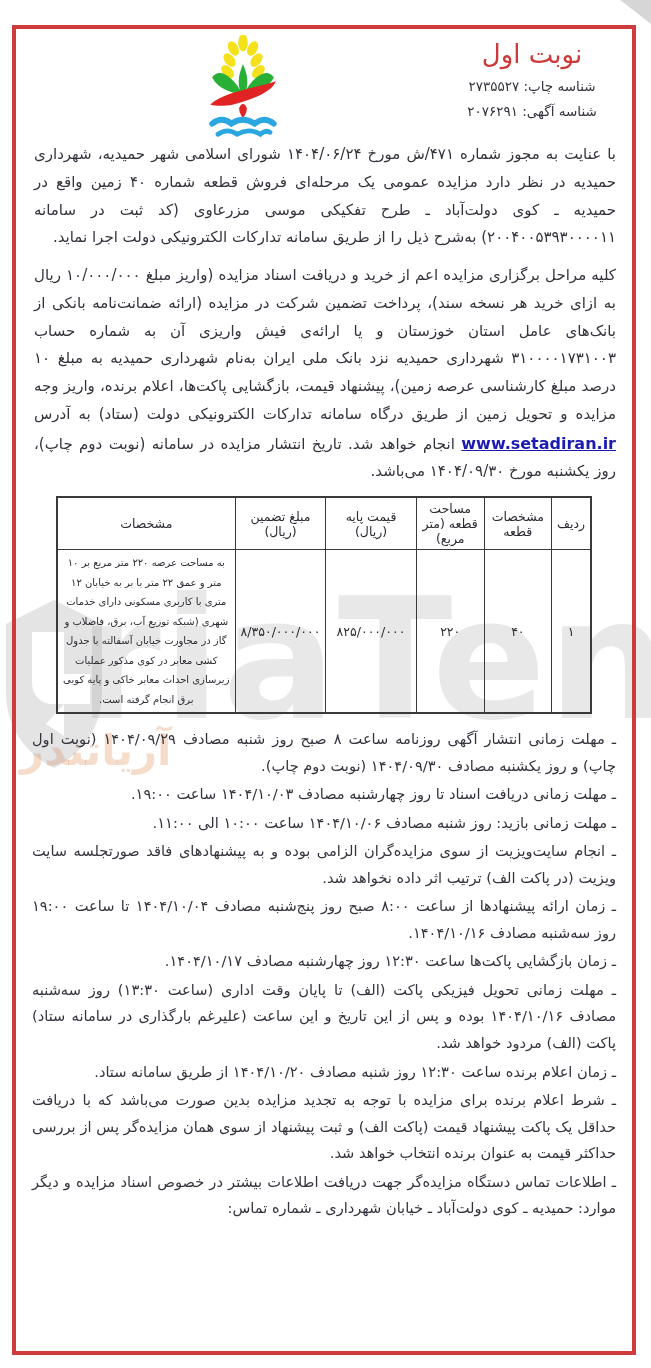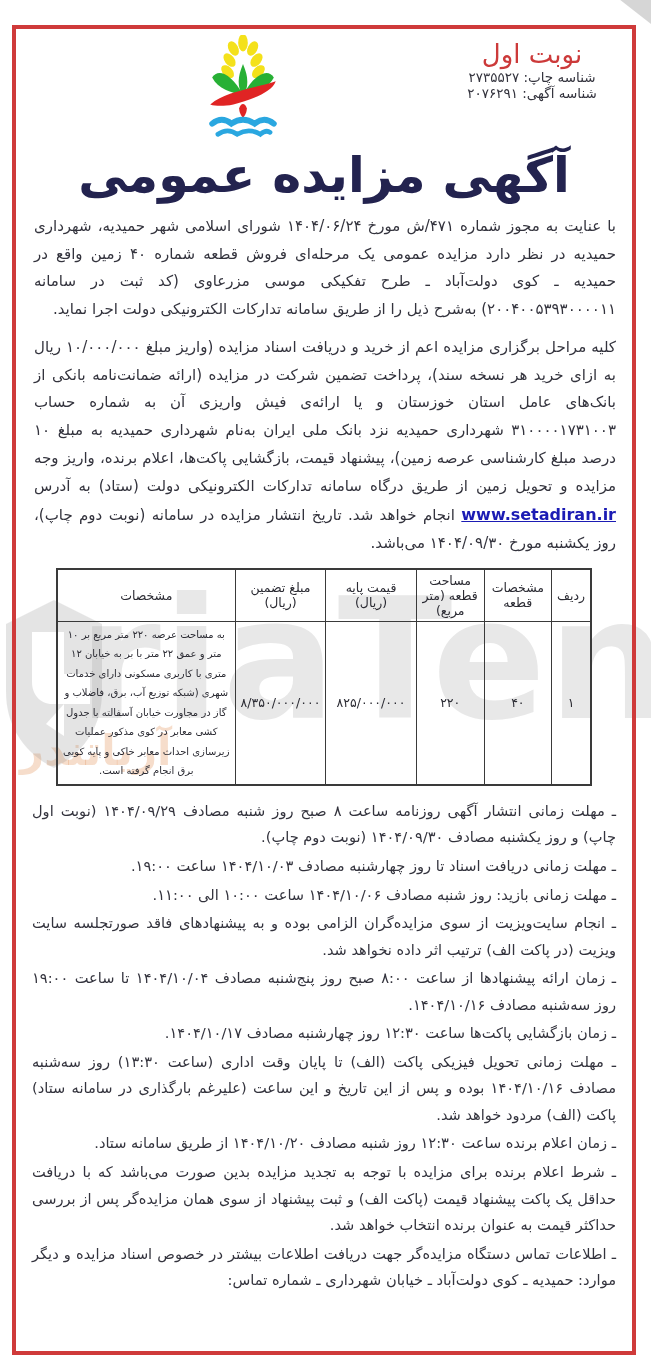--- a/index.html
+++ b/index.html
@@ -9,21 +9,21 @@
   }
   .frame{
     position:absolute;left:12px;top:25px;width:624px;height:1330px;
     border:4px solid #cf3a3a;box-sizing:border-box;padding:4px 16px 0 16px;
     background:transparent;z-index:2;
   }
   
   .header{position:relative;height:108px;}
   .issue-block{position:absolute;right:auto;left:410px;top:6px;width:180px;text-align:center;}
   .issue-label{font-size:26px;font-weight:normal;color:#cc3a3a;letter-spacing:0;}
-  .id-line{font-size:13.5px;color:#33333d;margin-top:0;text-align:center;}
+  .id-line{font-size:13.5px;color:#33333d;margin-top:9px;text-align:center;}
   .logo{position:absolute;left:172px;top:2px;width:78px;height:106px;}
   
   .main-title{
     text-align:center;font-size:49px;font-weight:bold;color:#23234f;
     margin:8px 0 10px 0;letter-spacing:-1px;line-height:1.1;
   }
   
   .para{
     font-size:15px;color:#33333d;line-height:1.85;text-align:justify;
     margin:0 0 10px 2px;
@@ -122,21 +122,20 @@
           <path d="M6 72 C22 58 50 56 74 48 C70 60 46 68 30 72 C20 74 12 74 6 72 Z" fill="#e02424"></path>
           <path d="M36 76 C38 70 42 70 44 76 C44 82 40 86 40 86 C40 86 36 82 36 76 Z" fill="#e02424"></path>
         </g>
         <g>
           <path d="M8 92 Q18 84 28 92 Q40 84 52 92 Q62 84 72 92" fill="none" stroke="#2aa7e0" stroke-width="6" stroke-linecap="round"></path>
           <path d="M14 103 Q24 96 34 103 Q46 96 58 103 Q64 98 68 101" fill="none" stroke="#2aa7e0" stroke-width="5" stroke-linecap="round"></path>
         </g>
       </svg>
     </div>
 
-    <div class="main-title">آگهی مزایده عمومی</div>
 
     <p class="para">با عنایت به مجوز شماره ۴۷۱/ش مورخ ۱۴۰۴/۰۶/۲۴ شورای اسلامی شهر حمیدیه، شهرداری حمیدیه در نظر دارد مزایده عمومی یک مرحله‌ای فروش قطعه شماره ۴۰ زمین واقع در حمیدیه ـ کوی دولت‌آباد ـ طرح تفکیکی موسی مزرعاوی (کد ثبت در سامانه ۲۰۰۴۰۰۵۳۹۳۰۰۰۰۱۱) به‌شرح ذیل را از طریق سامانه تدارکات الکترونیکی دولت اجرا نماید.</p>
 
     <p class="para">
       <span>کلیه مراحل برگزاری مزایده اعم از خرید و دریافت اسناد مزایده (واریز مبلغ ۱۰/۰۰۰/۰۰۰ ریال به ازای خرید هر نسخه سند)، پرداخت تضمین شرکت در مزایده (ارائه ضمانت‌نامه بانکی از بانک‌های عامل استان خوزستان و یا ارائه‌ی فیش واریزی آن به شماره حساب ۳۱۰۰۰۰۱۷۳۱۰۰۳ شهرداری حمیدیه نزد بانک ملی ایران به‌نام شهرداری حمیدیه به مبلغ ۱۰ درصد مبلغ کارشناسی عرصه زمین)، پیشنهاد قیمت، بازگشایی پاکت‌ها، اعلام برنده، واریز وجه مزایده و تحویل زمین از طریق درگاه سامانه تدارکات الکترونیکی دولت (ستاد) به آدرس</span>
       <a class="setad-link" href="#" dir="ltr">www.setadiran.ir</a>
       <span>انجام خواهد شد. تاریخ انتشار مزایده در سامانه (نوبت دوم چاپ)، روز یکشنبه مورخ ۱۴۰۴/۰۹/۳۰ می‌باشد.</span>
     </p>
 
     <table class="lots">

